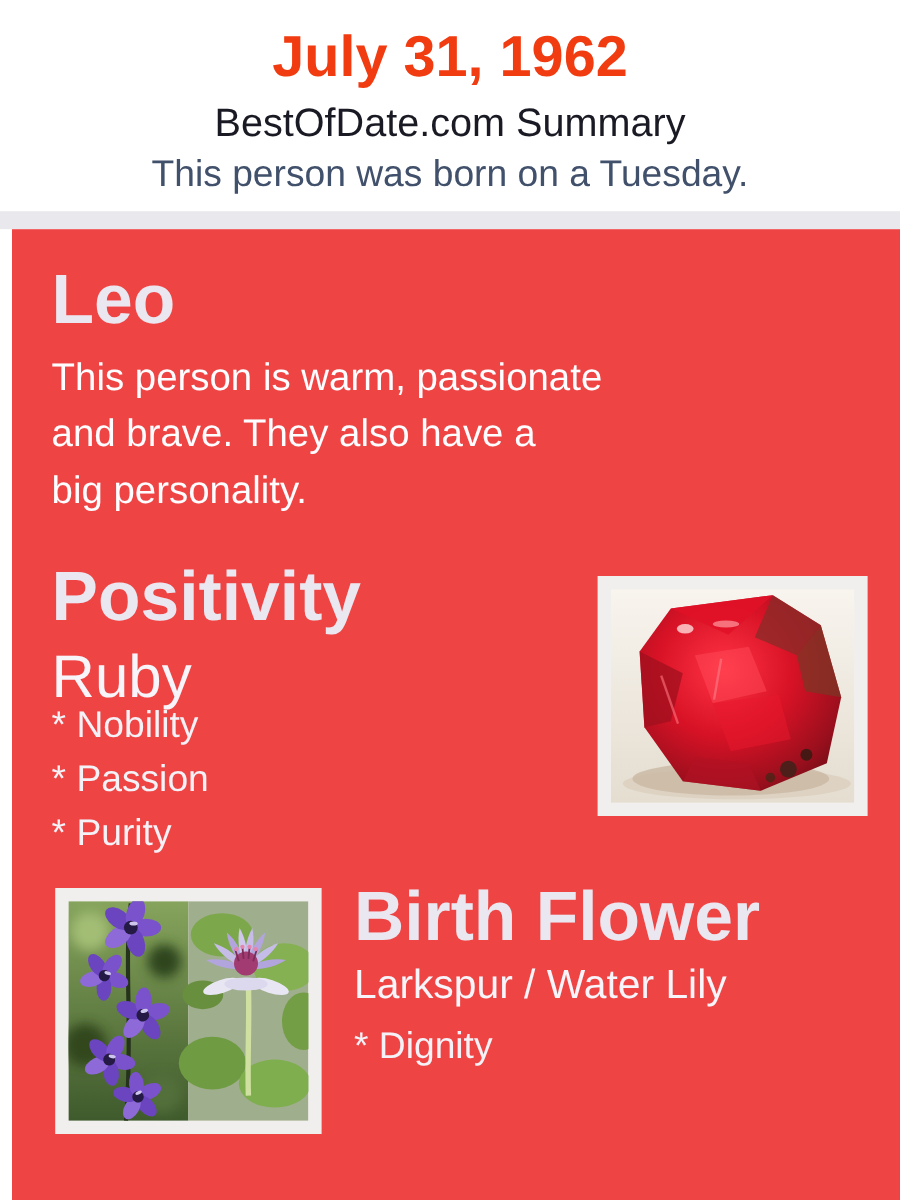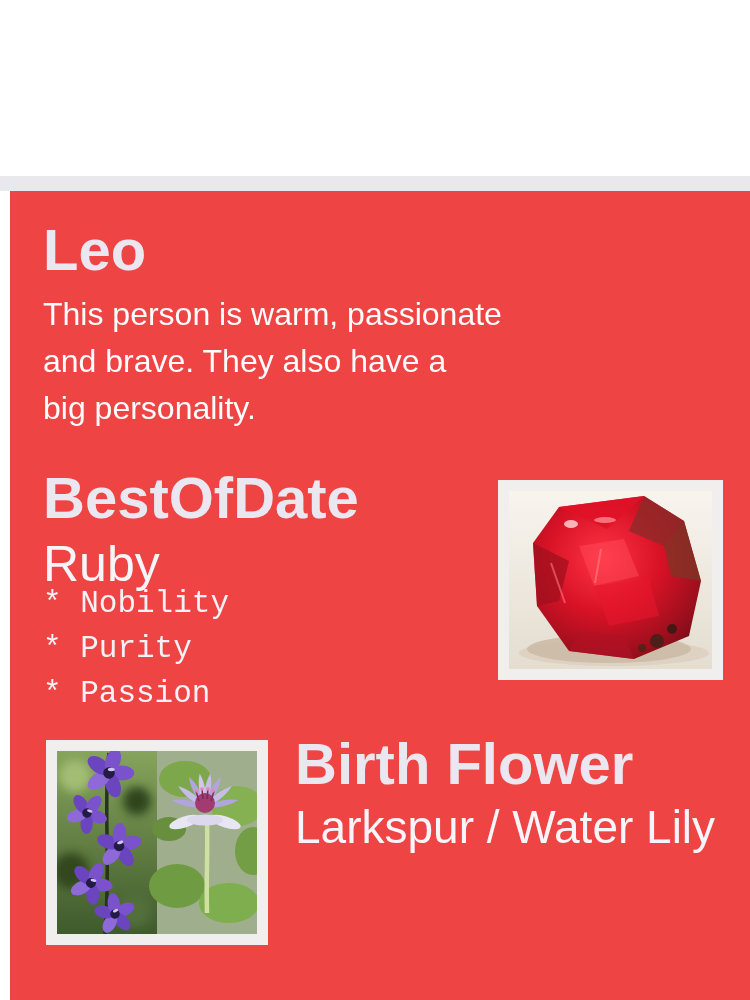--- a/index.html
+++ b/index.html
@@ -18,50 +18,55 @@
   .h-big { position:absolute; margin:0; font-size:58px; font-weight:700; color:#ebe7f0; line-height:1; }
   .leo-heading { left:33px; top:30px; }
   .zodiac-desc {
     position:absolute; left:33px; top:100px; margin:0; width:680px;
     font-size:32px; line-height:47px; color:#fdfcfe; white-space:pre-line;
   }
   .birthstone-heading { left:33px; top:278px; }
   .stone-name { position:absolute; left:33px; top:348px; margin:0; font-size:50px; font-weight:400; color:#f7f4fa; line-height:1; }
   .trait-list { position:absolute; margin:0; padding:0; list-style:none; }
   .trait-list li { font-size:31px; line-height:45px; color:#f4f1f7; }
-  .birthstone-traits { left:33px; top:390px;font-family:Liberation Mono, monospace; }
+  .birthstone-traits { left:33px; top:390px; }
   .birthflower-heading { left:285px; top:544px;text-align:center; }
-  .flower-name { position:absolute; left:285px; top:613px; margin:0; font-size:46px; font-weight:400; color:#f7f4fa; line-height:1; }
+  .flower-name { position:absolute; left:285px; top:613px; margin:0; font-size:34px; font-weight:400; color:#f7f4fa; line-height:1; }
   .birthflower-traits { left:285px; top:658px; }
   
   .photo-frame { position:absolute; background:#f1efee; box-sizing:border-box; padding:11px; }
   .ruby-frame   { left:488px; top:289px; width:225px; height:200px; }
   .flower-frame { left:36px;  top:549px; width:222px; height:205px; }
   .photo-frame svg { display:block; }
 </style>
 </head>
 <body>
 
 <div class="page">
 
+  <div class="header">
+    <h1 class="date-title">July 31, 1962</h1>
+    <div class="site-summary">BestOfDate.com Summary</div>
+    <div class="born-on">This person was born on a Tuesday.</div>
+  </div>
   <div class="divider"></div>
 
   <div class="body-purple">
 
     <h2 class="h-big leo-heading">Leo</h2>
     <p class="zodiac-desc">This person is warm, passionate
 and brave. They also have a
 big personality.</p>
 
-    <h2 class="h-big birthstone-heading">BestOfDate</h2>
+    <h2 class="h-big birthstone-heading">Positivity</h2>
     <div class="stone-name">Ruby</div>
     <ul class="trait-list birthstone-traits">
       <li>* Nobility</li>
+      <li>* Passion</li>
       <li>* Purity</li>
-      <li>* Passion</li>
     </ul>
 
     <div class="photo-frame ruby-frame">
       <svg viewBox="0 0 203 178" width="203" height="178">
         <defs>
           <linearGradient id="rb-bg" x1="0" y1="0" x2="0" y2="1">
             <stop offset="0" stop-color="#f8f4ee"></stop>
               <stop offset="1" stop-color="#e4ddd0"></stop>
           </linearGradient>
           <radialGradient id="rb-gem" cx="0.42" cy="0.38" r="0.75">
@@ -169,16 +174,17 @@
             <circle cx="-3" cy="-18" r="1.8" fill="#e584ae"></circle>
           <circle cx="3" cy="-18" r="1.8" fill="#e584ae"></circle>
             <circle cx="8" cy="-16" r="1.8" fill="#e584ae"></circle>
         </g>
       </svg>
     </div>
 
     <h2 class="h-big birthflower-heading">Birth Flower</h2>
     <div class="flower-name">Larkspur / Water Lily</div>
     <ul class="trait-list birthflower-traits">
+      <li>* Dignity</li>
     </ul>
 
   </div>
 </div>
 
 </body></html>

